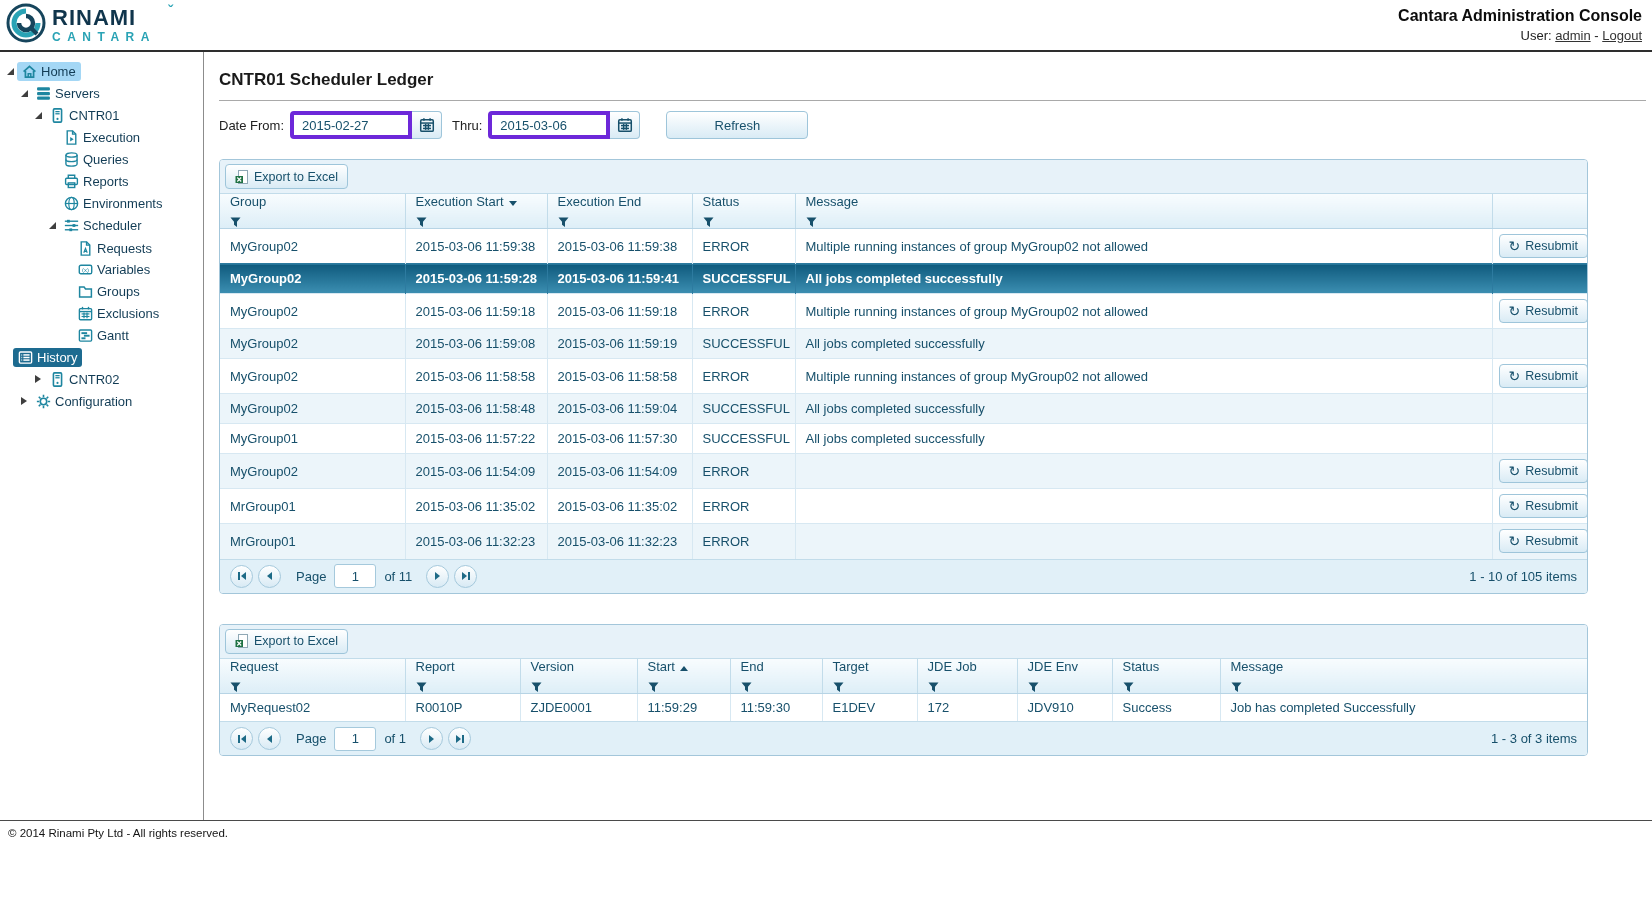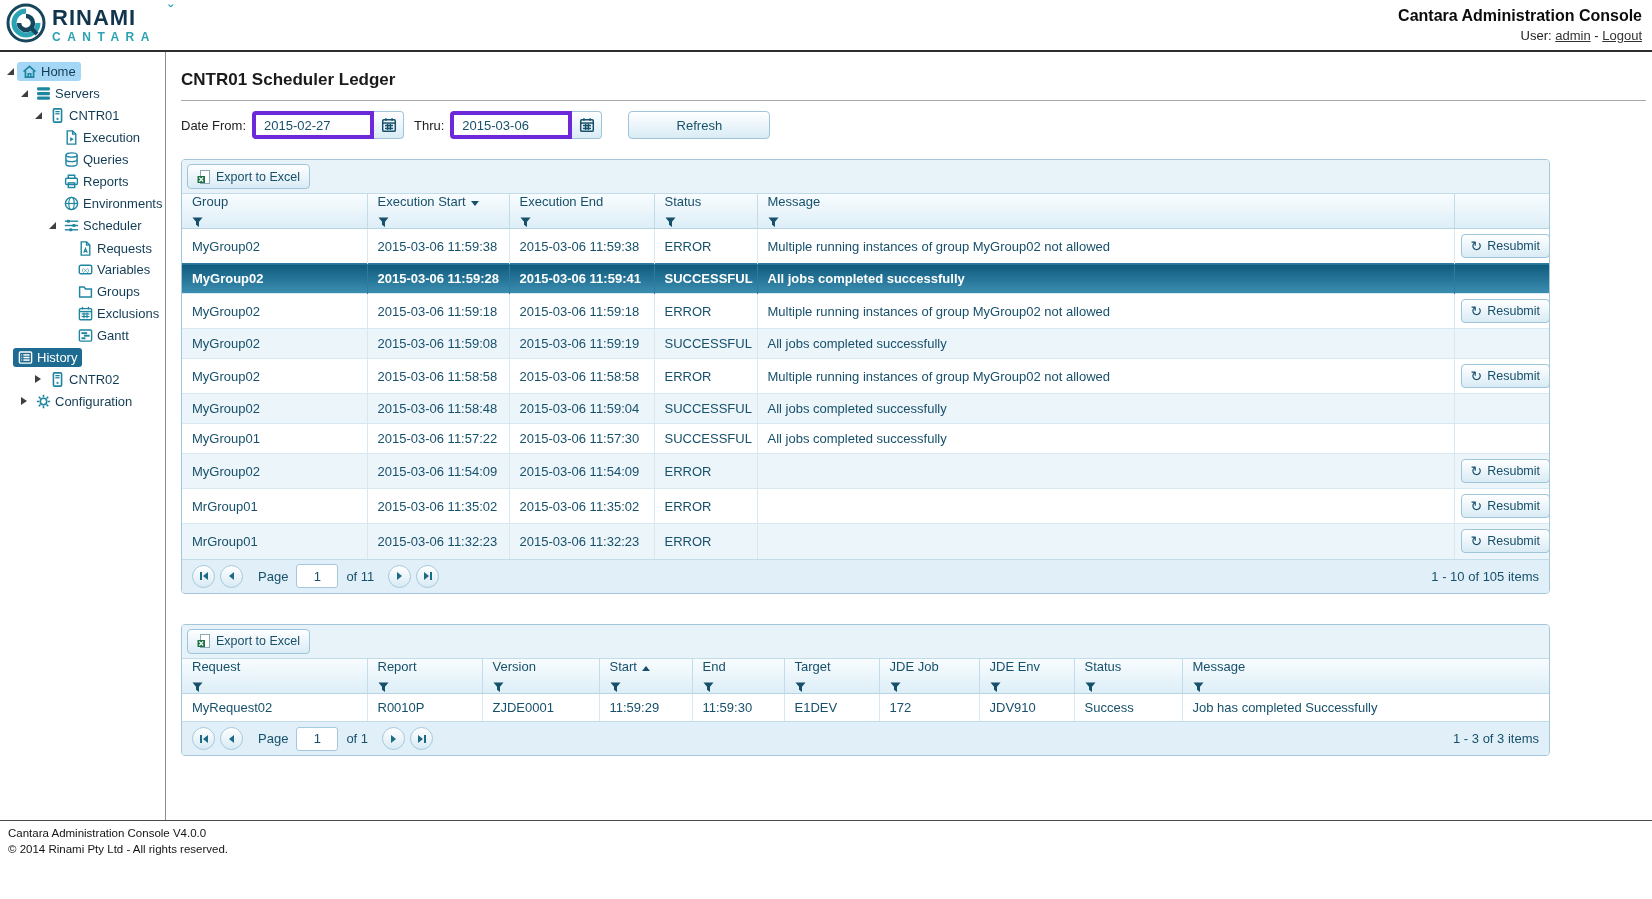--- a/index.html
+++ b/index.html
@@ -13,21 +13,21 @@
   .logo-l1 { font-size:22px; font-weight:bold; color:#10354c; letter-spacing:1px; }
   .logo-accent { position:absolute; top:-4px; left:116px; color:#2aa3b5; font-size:15px; font-weight:bold; }
   .logo-l2 { font-size:12px; font-weight:bold; color:#2aa3b5; letter-spacing:6.5px; margin-top:2px; }
   .top-right { text-align:right; }
   .app-title { font-size:16px; font-weight:bold; color:#0c0c0c; }
   .user-line { font-size:13px; color:#222; margin-top:3px; }
   .user-line a { color:#333; text-decoration:underline; cursor:pointer; }
 
   
   .app-body { display:flex; height:768px; }
-  .sidebar { width:166px; border-right:1px solid #8c8c8c; padding-top:8px; flex:none; overflow:hidden; }
+  .sidebar { width:204px; border-right:1px solid #8c8c8c; padding-top:8px; flex:none; overflow:hidden; }
   .main { flex:1; padding:6px 0 0 15px; overflow:hidden; }
 
   
   .tree-item { display:flex; align-items:center; height:22px; font-size:13px; color:#123c55; cursor:pointer; white-space:nowrap; }
   .tw { width:12px; height:12px; display:inline-flex; align-items:center; justify-content:center; margin-right:1px; flex:none; }
   .tw.exp i { width:0; height:0; border-bottom:7px solid #3f3f3f; border-left:7px solid transparent; }
   .tw.col i { width:0; height:0; border-left:6px solid #3f3f3f; border-top:4px solid transparent; border-bottom:4px solid transparent; }
   .pill { display:inline-flex; align-items:center; gap:4px; padding:2px 5px; border-radius:3px; }
   .tree-item.active .pill { background:#a4d7f5; }
   .tree-item.selected .pill { background:#1d6b90; }
@@ -717,15 +717,14 @@
             <span class="tri-r"></span>
             <span class="pbar"></span>
           </span>
         <span class="pitems">1 - 3 of 3 items</span>
       </div>
     </div>
   </div>
 </div>
 
 <div class="footer">
-  <div>Cantara Administration Console V4.0.0</div>
   <div>© 2014 Rinami Pty Ltd - All rights reserved.</div>
 </div>
 
 </body></html>

